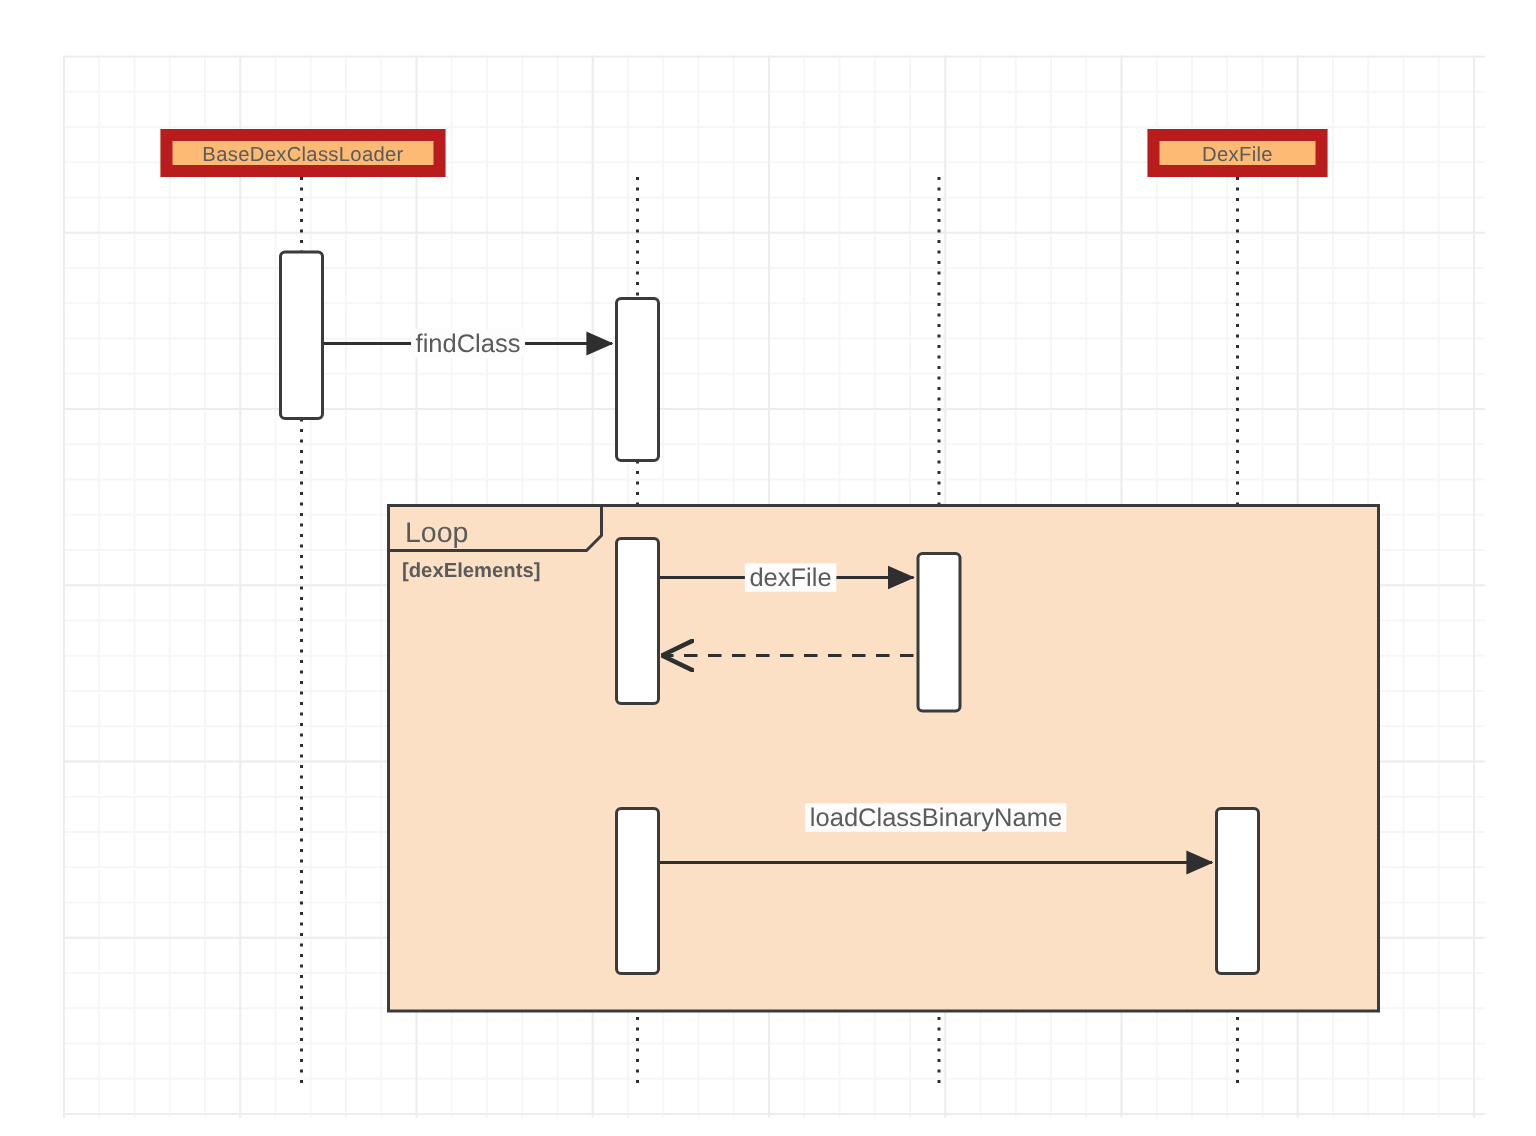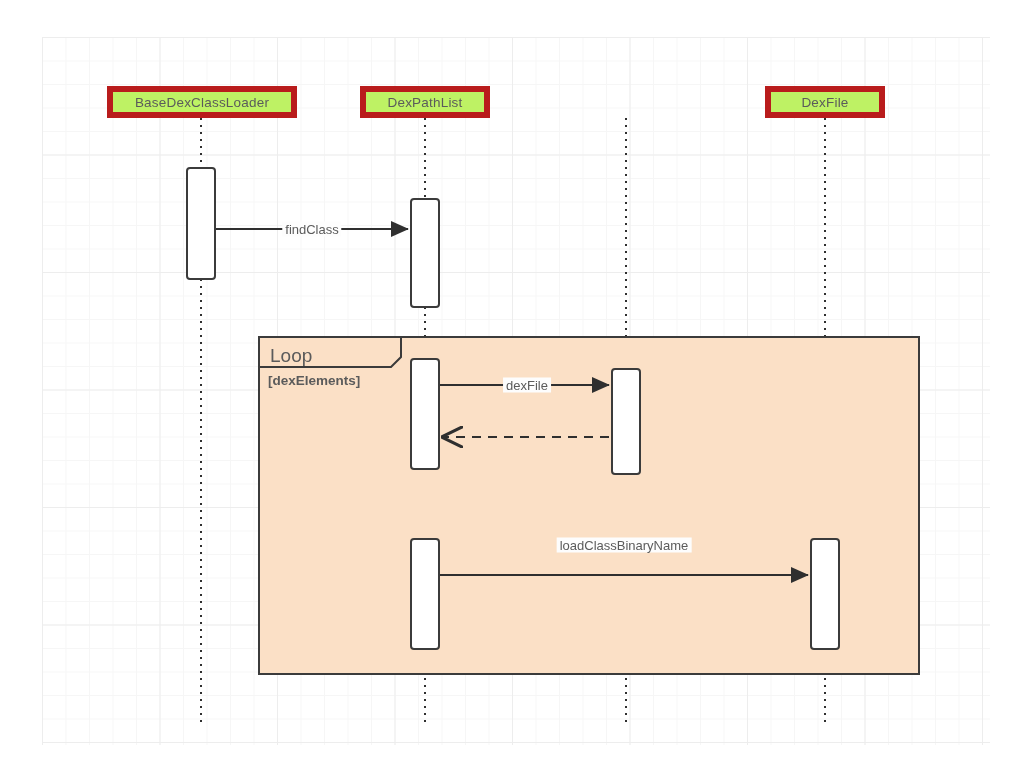--- a/index.html
+++ b/index.html
@@ -43,22 +43,22 @@
     position: absolute;
     left: 0;
     top: 0;
     width: 1024px;
     height: 757px;
   }
   
   .participant {
     position: absolute;
     box-sizing: border-box;
-    background: #bef264;
-    border: 6px solid #b91c1c;
+    background: #fdba74;
+    border: 8px solid #b91c1c;
     display: flex;
     align-items: center;
     justify-content: center;
     color: #5b5b5b;
     font-size: 13.5px;
     letter-spacing: 0.2px;
     white-space: nowrap;
   }
   
   .activation {
@@ -67,21 +67,21 @@
     background: #ffffff;
     border: 2px solid #3b3b3b;
     border-radius: 4px;
   }
   
   .msg-label {
     position: absolute;
     transform: translate(-50%, -50%);
     background: #fdfdfd;
     color: #5b5b5b;
-    font-size: 13px;
+    font-size: 17px;
     line-height: 1;
     padding: 1px 3px;
     white-space: nowrap;
   }
   
   .frag-title {
     position: absolute;
     color: #5b5b5b;
     font-size: 19px;
     white-space: nowrap;
@@ -125,23 +125,20 @@
         <line x1="216" y1="229" x2="408" y2="229" stroke="#2f2f2f" stroke-width="2" marker-end="url(#arrow-filled)"></line>
         <line x1="440" y1="385" x2="609" y2="385" stroke="#2f2f2f" stroke-width="2" marker-end="url(#arrow-filled)"></line>
         <line x1="609" y1="437" x2="442" y2="437" stroke="#2f2f2f" stroke-width="2" stroke-dasharray="9 7" marker-end="url(#arrow-open)"></line>
         <line x1="440" y1="575" x2="808" y2="575" stroke="#2f2f2f" stroke-width="2" marker-end="url(#arrow-filled)"></line>
       </g>
   </svg>
 
   <div class="participant" id="p-0" style="left: 107px; top: 86px; width: 190px; height: 32px;">
     <span>BaseDexClassLoader</span>
   </div>
-  <div class="participant" id="p-1" style="left: 360px; top: 86px; width: 130px; height: 32px;">
-    <span>DexPathList</span>
-  </div>
   <div class="participant" id="p-3" style="left: 765px; top: 86px; width: 120px; height: 32px;">
     <span>DexFile</span>
   </div>
 
   <div class="frag-title" id="frag-title" style="left: 270px; top: 356px; transform: translateY(-50%);">Loop</div>
   <div class="frag-guard" id="frag-guard" style="left: 268px; top: 380px; transform: translateY(-50%);">[dexElements]</div>
 
   <div class="activation" id="a-0" style="left: 186px; top: 167px; width: 30px; height: 113px;"></div>
   <div class="activation" id="a-1" style="left: 410px; top: 198px; width: 30px; height: 110px;"></div>
   <div class="activation" id="a-2" style="left: 410px; top: 358px; width: 30px; height: 112px;"></div>

